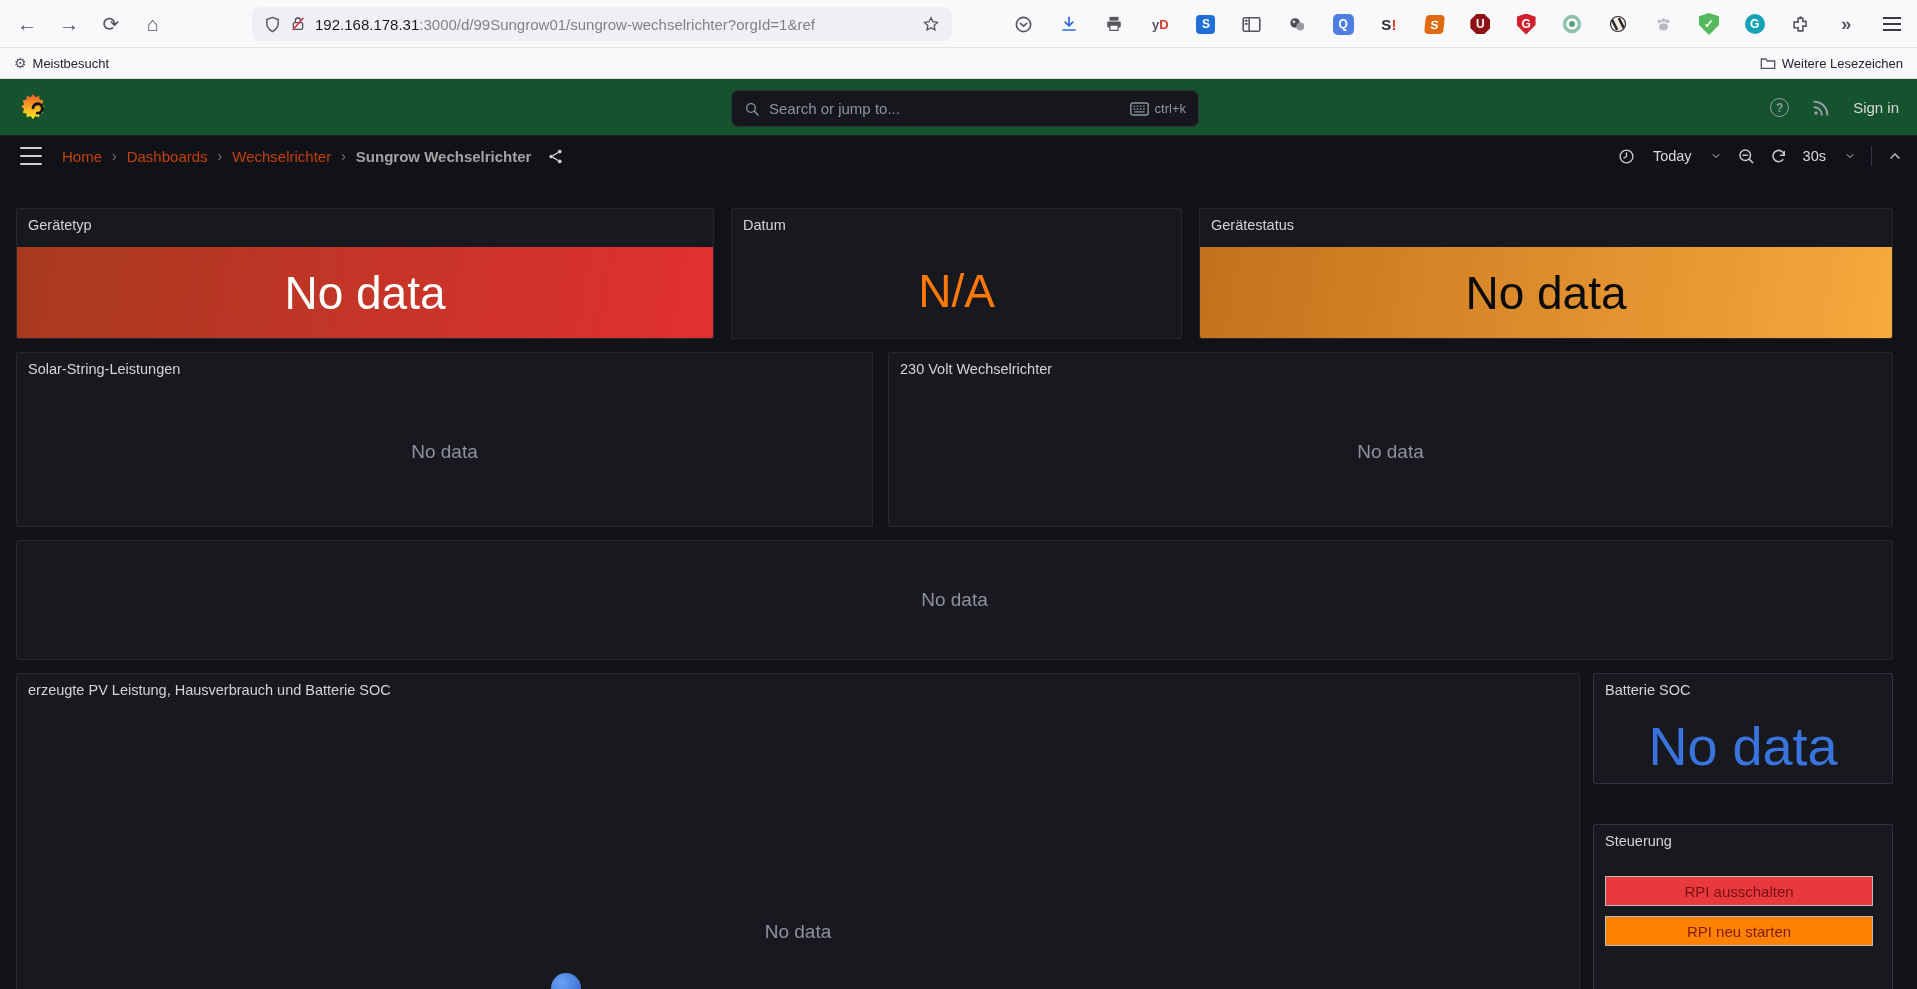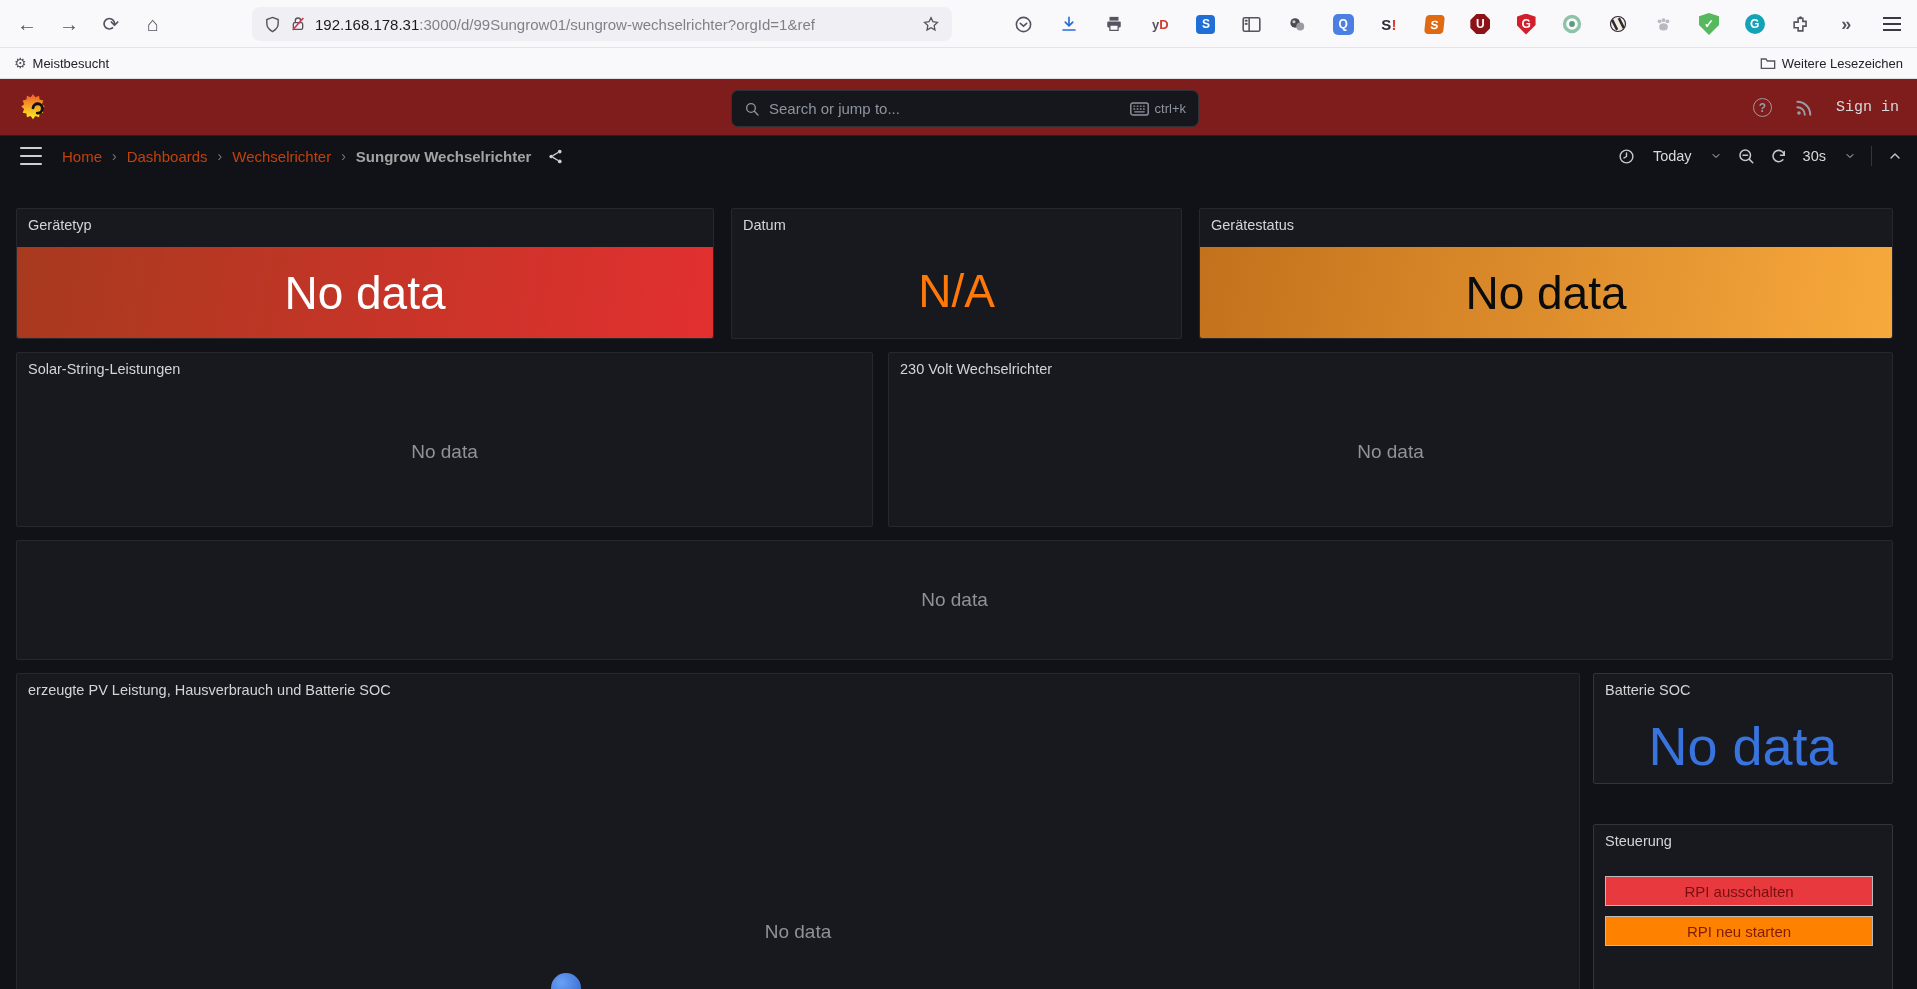--- a/index.html
+++ b/index.html
@@ -27,32 +27,32 @@
   .shieldclip { clip-path:polygon(50% 0,100% 15%,100% 55%,50% 100%,0 55%,0 15%); border-radius:0 !important; }
   .octa { clip-path:polygon(30% 0,70% 0,100% 30%,100% 70%,70% 100%,30% 100%,0 70%,0 30%); border-radius:0 !important; }
 
   .bookmarks-bar { position:absolute; top:48px; left:0; right:0; height:31px; background:#f9f9fb;
     border-bottom:1px solid #dededd; display:flex; align-items:center; justify-content:space-between;
     padding:0 14px; font-size:13px; color:#23222a; }
   .bm-item { display:flex; align-items:center; gap:6px; }
   .bm-ico { color:#55545e; font-size:14px; }
 
   
-  .gf-topnav { position:absolute; top:79px; left:0; right:0; height:57px; background:#7f1d1d;
+  .gf-topnav { position:absolute; top:79px; left:0; right:0; height:57px; background:#14532d;
     border-bottom:1px solid #202227; }
   .gf-logo { position:absolute; left:18px; top:13px; width:30px; height:30px; }
   .gf-search { position:absolute; left:731px; top:11px; width:468px; height:37px; background:#16171d;
     border:1px solid #2f3339; border-radius:7px; display:flex; align-items:center; padding:0 12px;
     gap:9px; color:#8e949e; font-size:15px; }
   .gf-search .ph { flex:1; }
   .gf-kbd { display:flex; align-items:center; gap:6px; font-size:13px; color:#8e949e; }
   .gf-nav-right { position:absolute; right:18px; top:0; height:57px; display:flex; align-items:center; gap:22px; }
   .help-circle { width:19px; height:19px; border-radius:50%; border:1.6px solid #989ca4; color:#989ca4;
     font-size:12px; font-weight:bold; display:flex; align-items:center; justify-content:center; }
-  .signin { color:#d9dadc; font-size:15px;font-family:Liberation Mono, monospace; }
+  .signin { color:#d9dadc; font-size:15px; }
 
   .gf-crumbbar { position:absolute; top:136px; left:0; right:0; height:40px; background:#111217;
     display:flex; align-items:center; }
   .crumbs { display:flex; align-items:center; gap:10px; margin-left:62px; font-size:15px; }
   .crumb-link { color:#c2410c; }
   .crumb-sep { color:#74777d; font-size:14px; }
   .crumb-current { color:#a3a3a3;font-weight:bold; }
   .hamburger { position:absolute; left:20px; top:11px; width:22px; height:18px; display:flex;
     flex-direction:column; justify-content:space-between; }
   .hamburger span { height:2.4px; background:#cfd0d2; border-radius:1px; }

